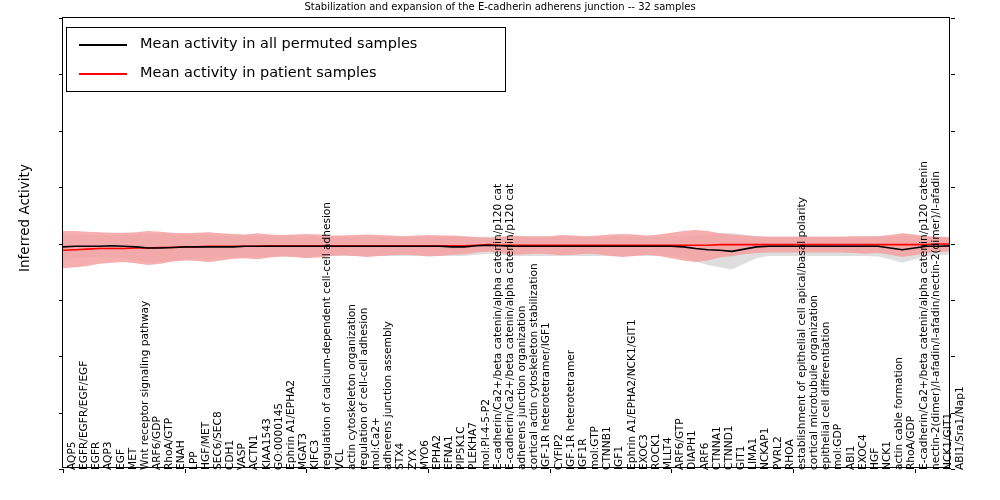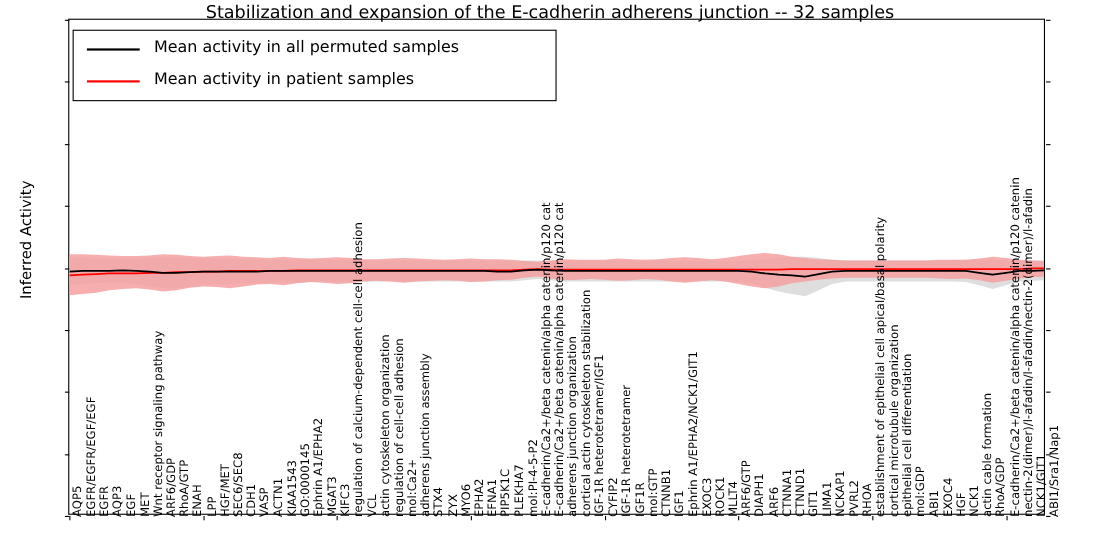--- a/index.html
+++ b/index.html
@@ -1,21 +1,21 @@
 <!DOCTYPE html>
 <html><head>
 <meta charset="utf-8">
 <style>
   html,body{margin:0;padding:0;background:#fff;}
   body{width:1000px;height:500px;overflow:hidden;font-family:"DejaVu Sans","Liberation Sans",sans-serif;}
   #root{position:relative;width:1000px;height:500px;}
 
   .title{
     position:absolute; left:0; top:1px; width:1000px; text-align:center;
-    font-size:16px; color:#000; letter-spacing:0px;
+    font-size:10px; color:#000; letter-spacing:0px;
   }
   .ylabel{
     position:absolute; left:-86px; top:210px; width:220px; text-align:center;
     transform:rotate(-90deg); transform-origin:center center;
     font-size:13.5px; color:#000;
   }
   .xlabel{
     position:absolute; left:0; top:478px; width:1000px; text-align:center;
     font-size:13.5px; color:#000;
   }

